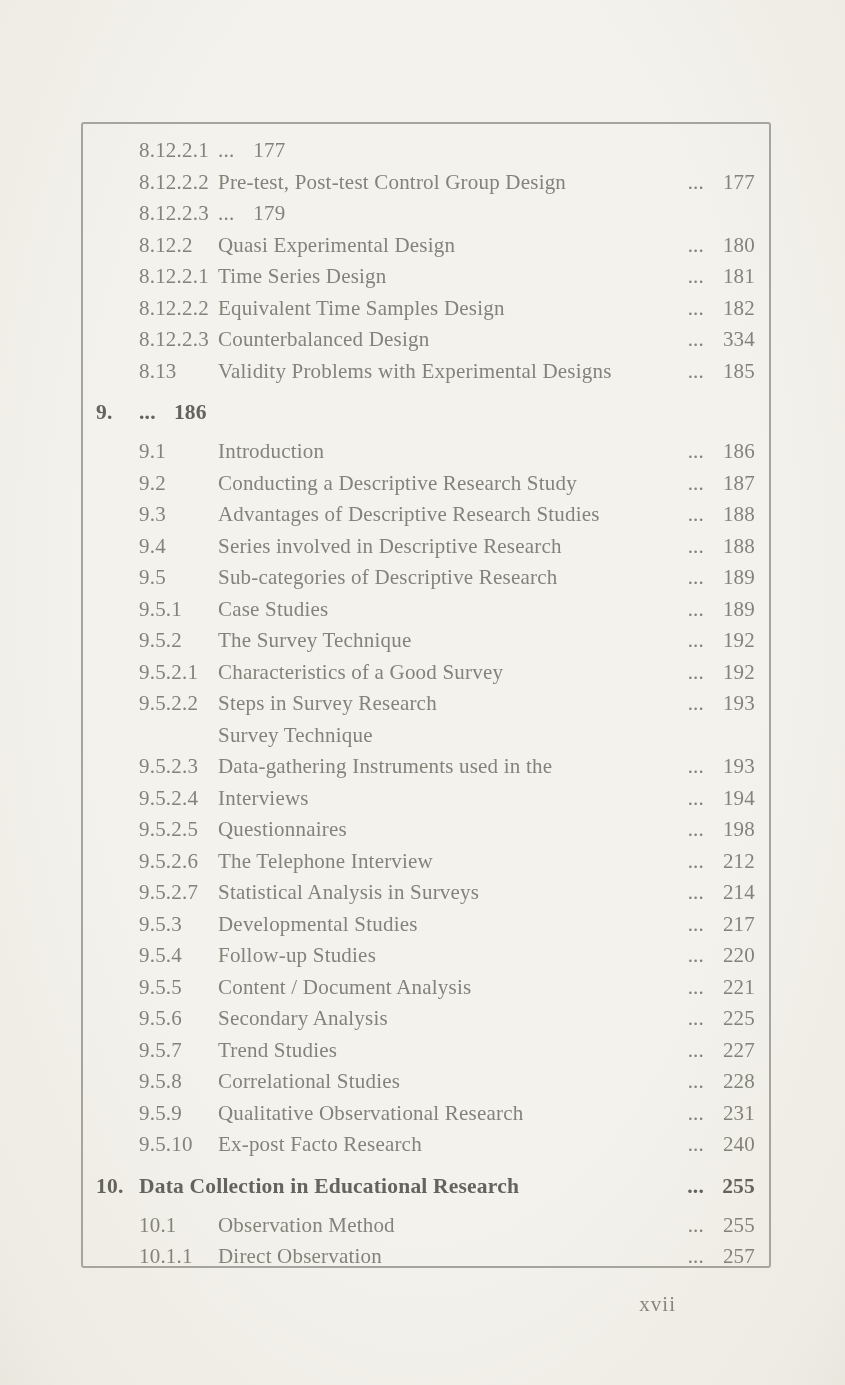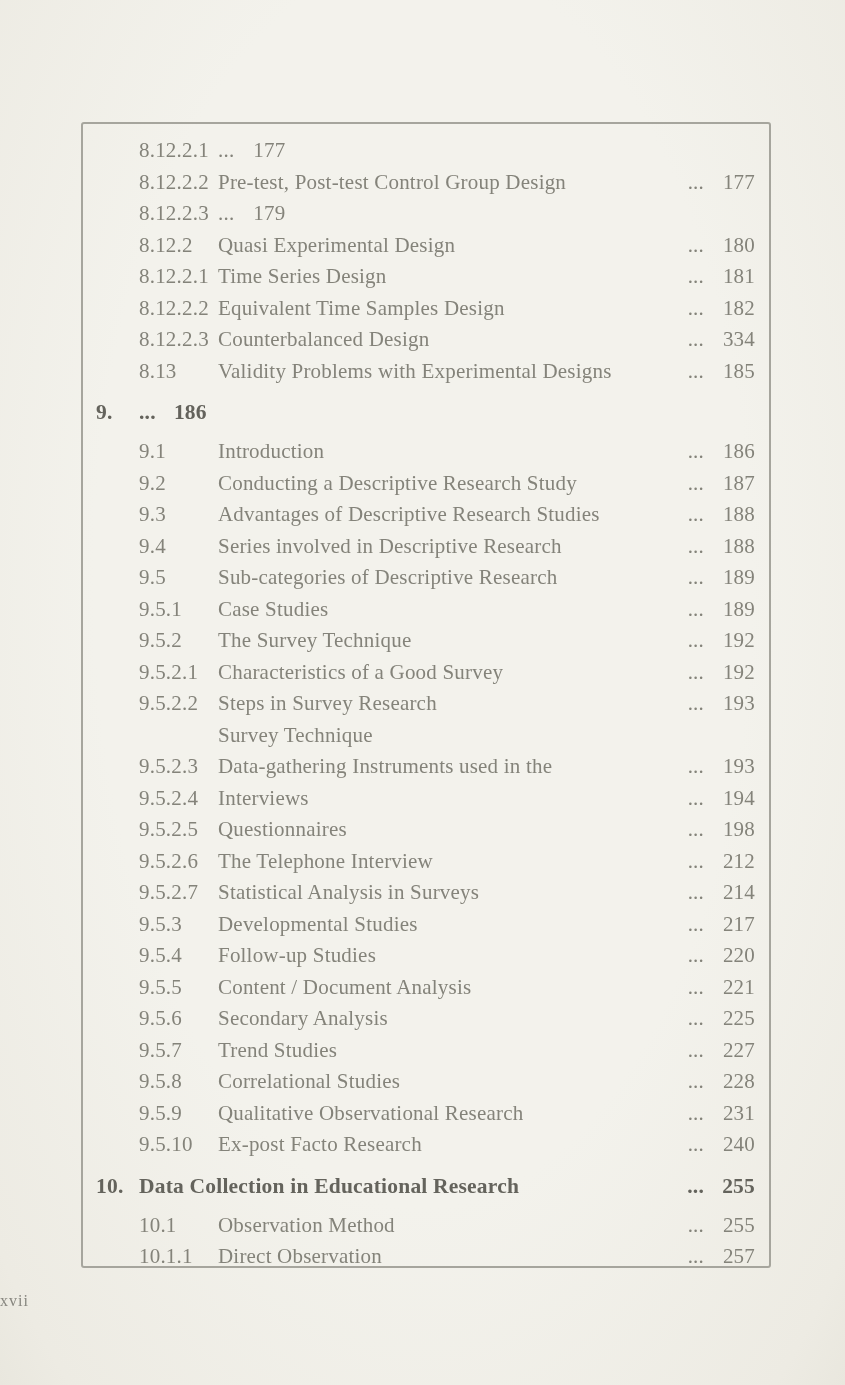--- a/index.html
+++ b/index.html
@@ -51,22 +51,22 @@
     line-height:33px;
     margin-top:9px;
     margin-bottom:7px;
   }
   .row.chapter .num { min-width:43px; padding-right:0; }
   .row.twoline { align-items:flex-end; white-space:normal; }
   .row.twoline .title-line { display:block; }
   .footer {
     position:absolute;
     left:0; top:1292px; width:676px;
-    text-align:left;
-    font-size:16px;
+    text-align:right;
+    font-size:21px;
     letter-spacing:1px;
     color:#87867f;
   }
 </style>
 </head>
 <body>
 
 <div class="page">
   <div class="toc-box">
       <div class="row">

